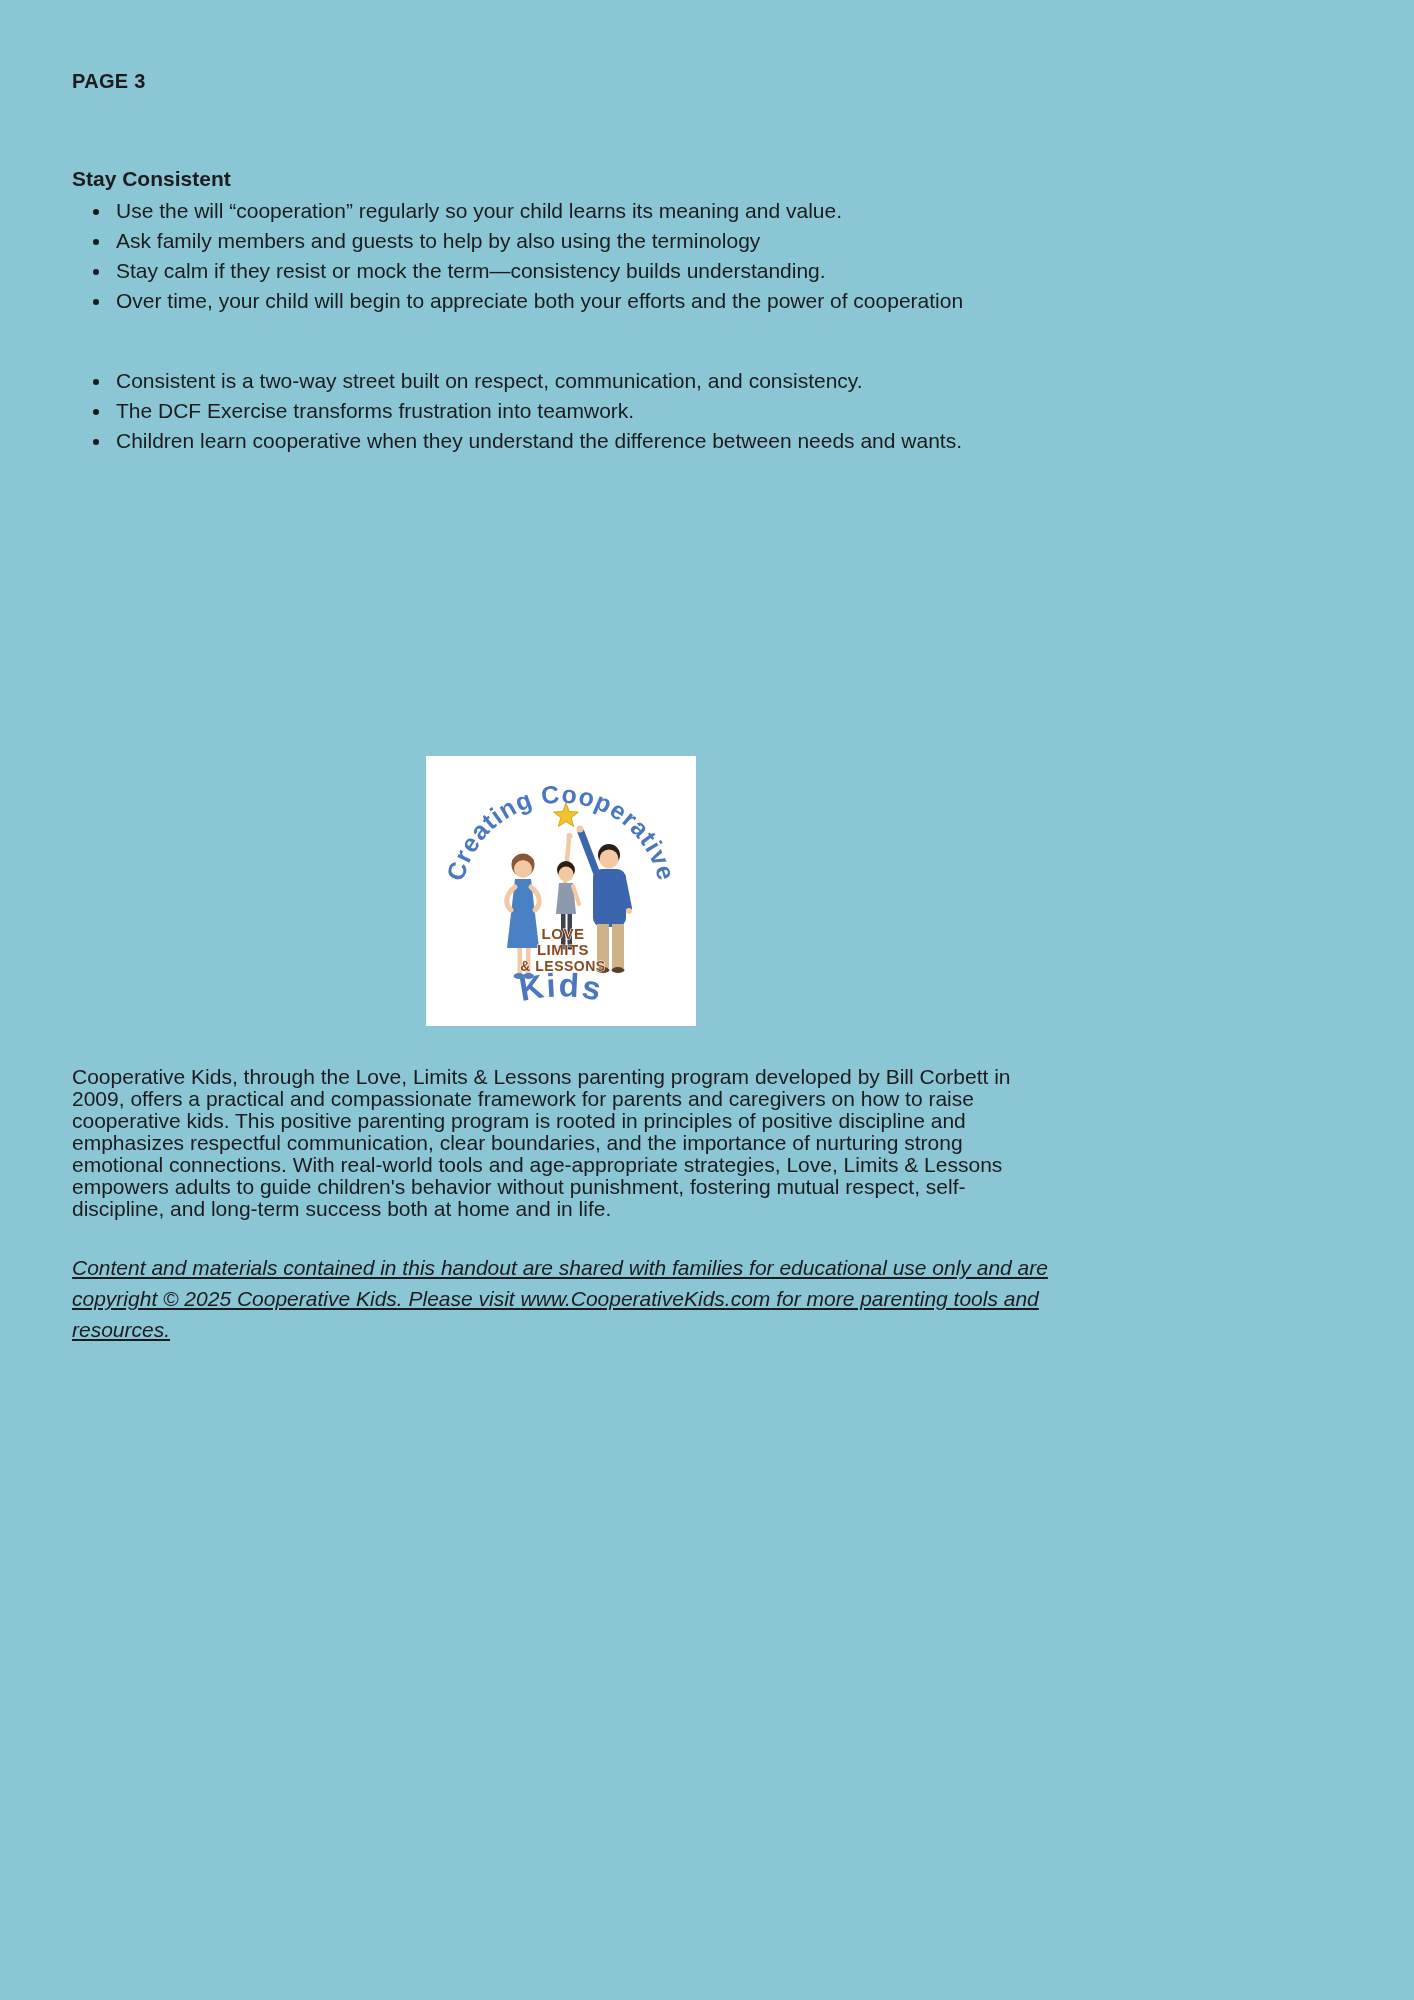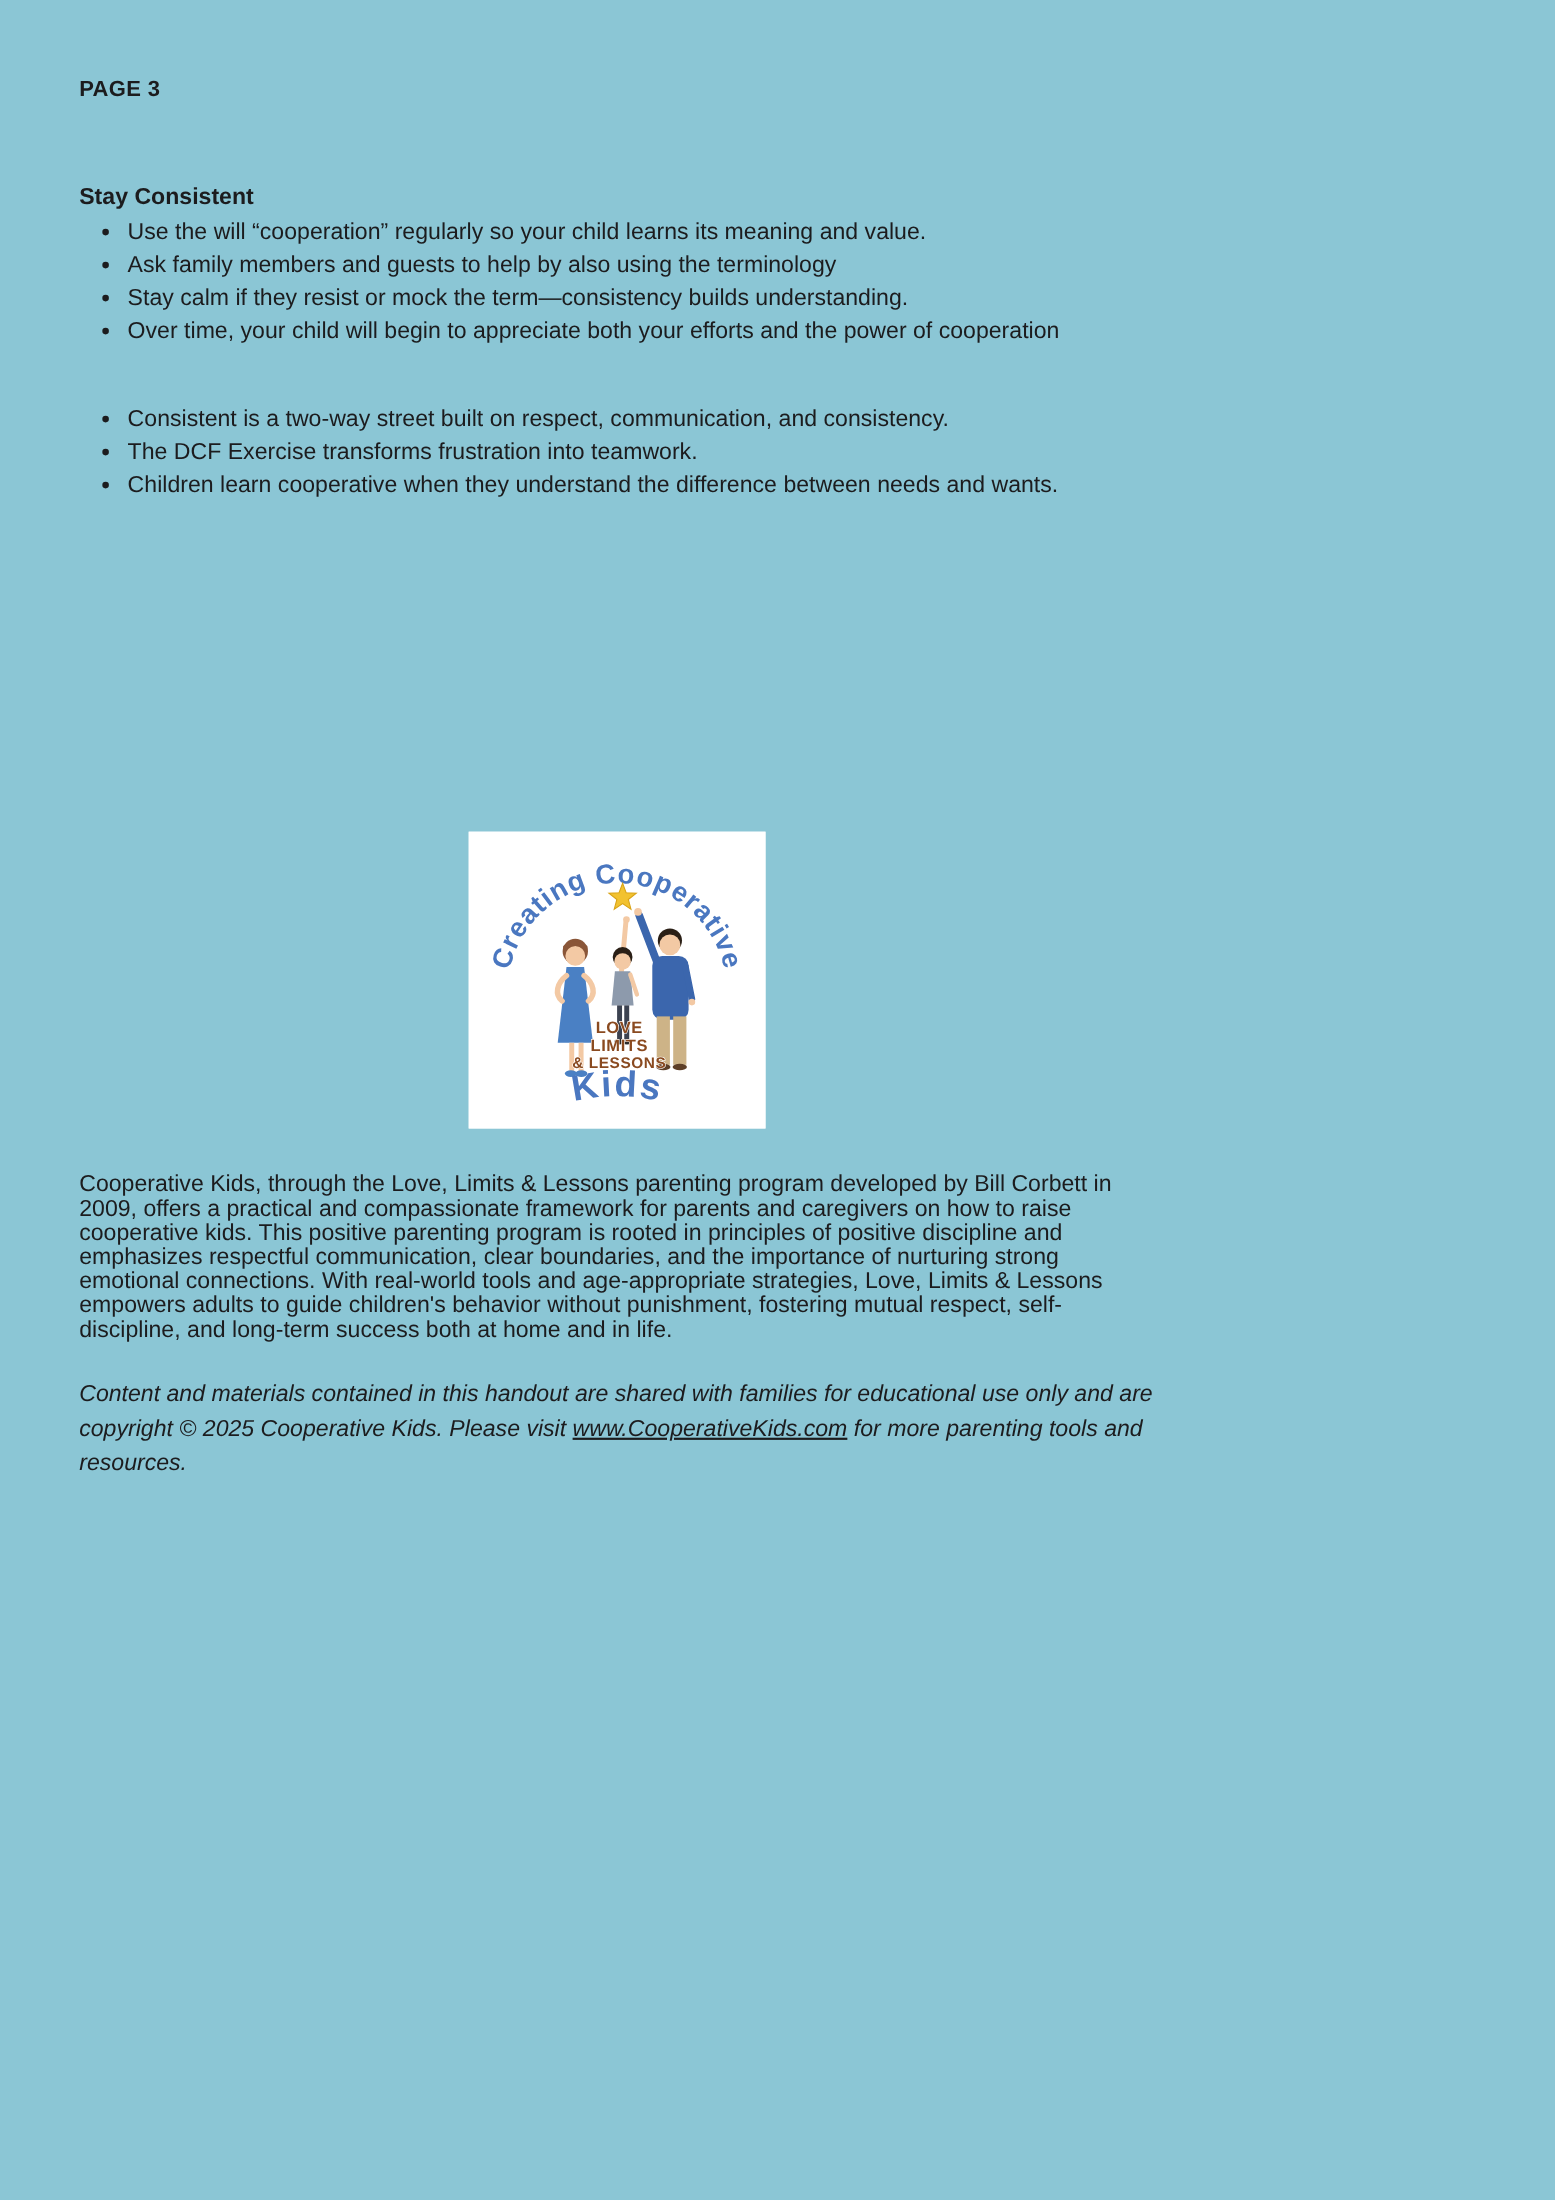--- a/index.html
+++ b/index.html
@@ -59,20 +59,21 @@
   .about {
     font-size: 21px;
     line-height: 22px;
     margin: 40px 0 0 0;
   }
   .disclaimer {
     font-size: 21px;
     line-height: 31px;
     font-style: italic;
     margin: 32px 0 0 0;
+    text-decoration: underline;
   }
   .disclaimer a {
     color: inherit;
     text-decoration: underline;
     cursor: pointer;
   }
 </style>
 </head>
 <body>
 

